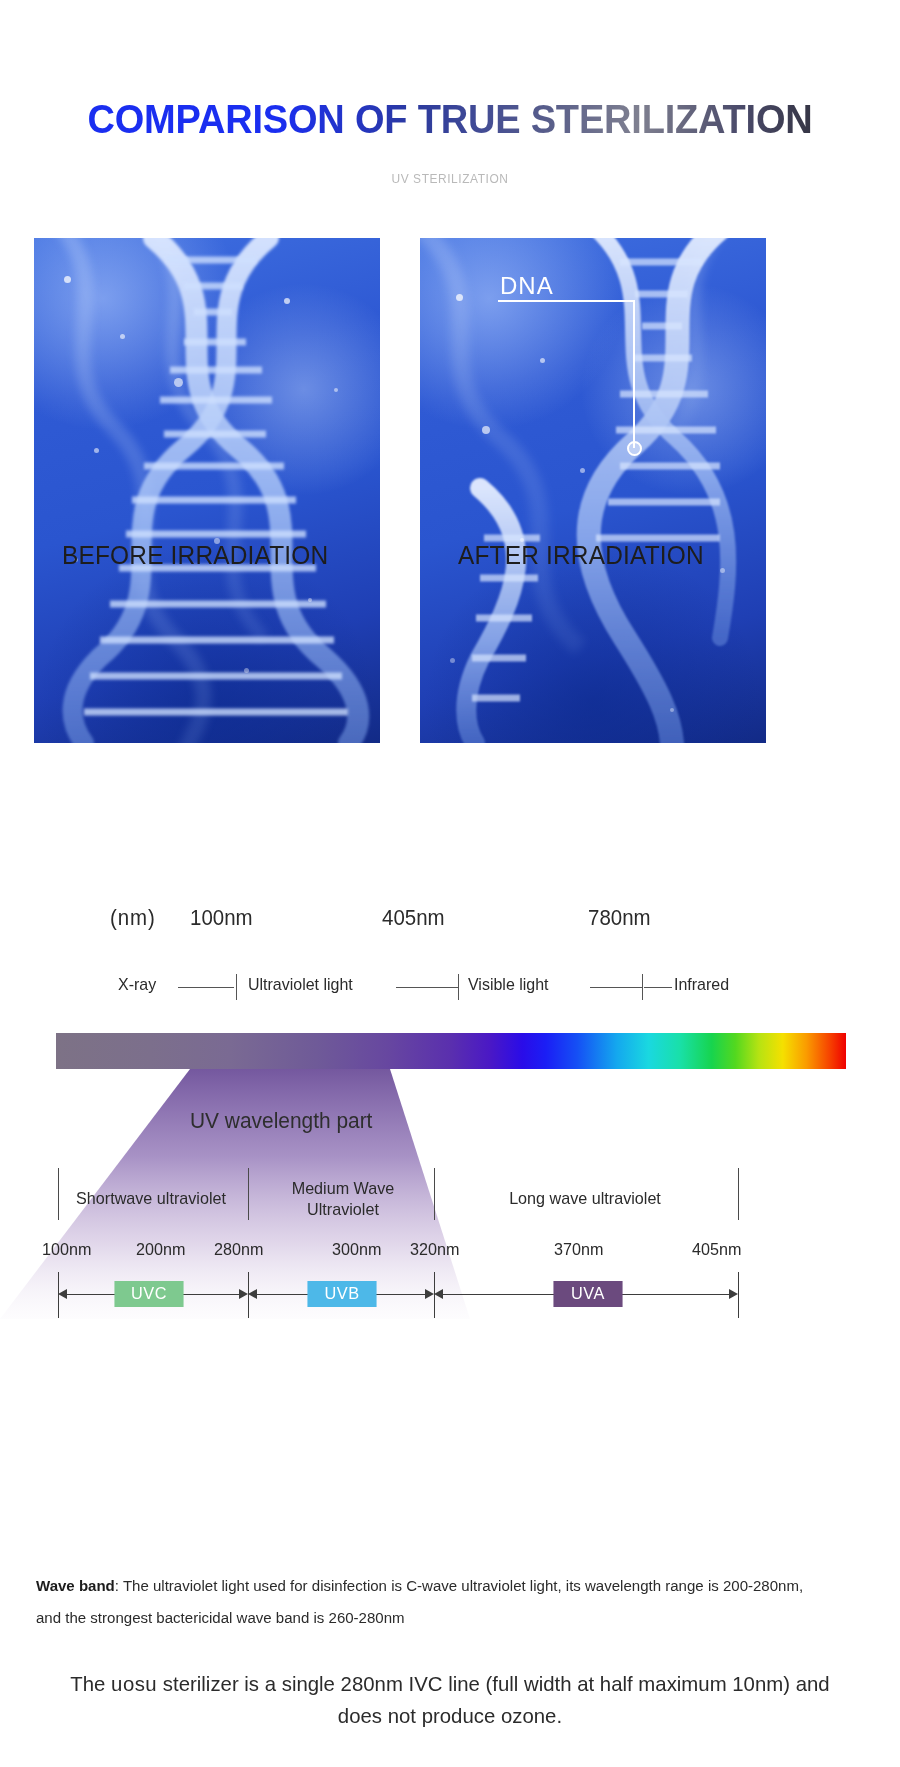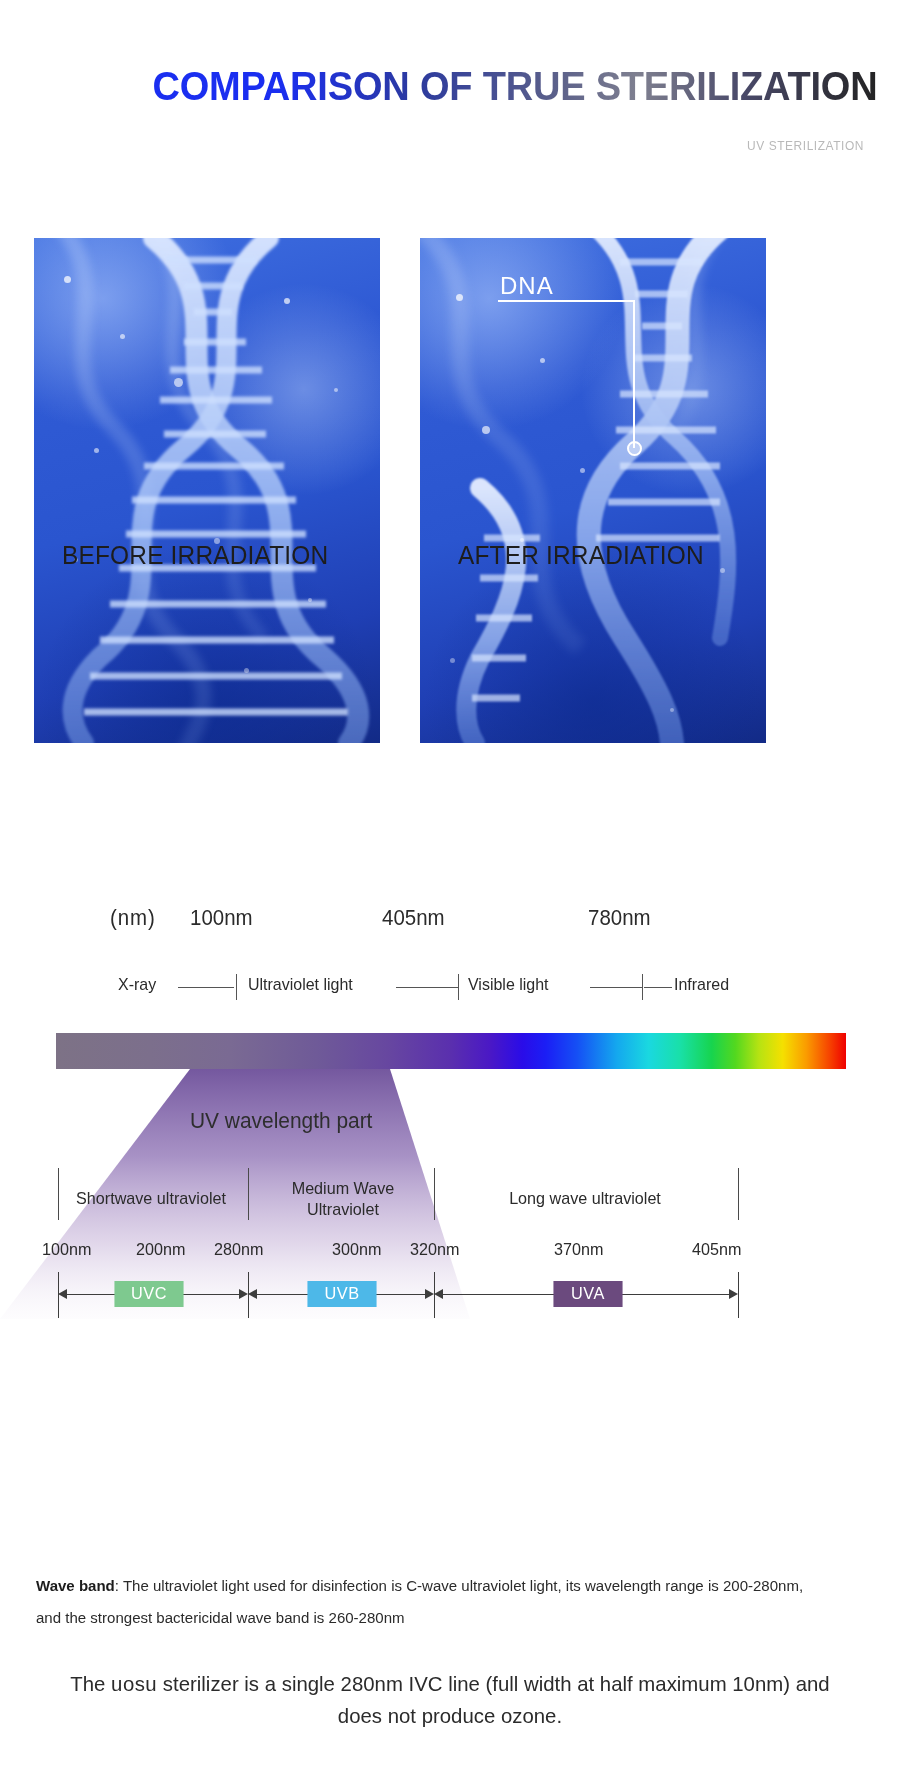--- a/index.html
+++ b/index.html
@@ -11,22 +11,22 @@
     width: 900px;
     height: 1767px;
     position: relative;
     font-family: "Liberation Sans", sans-serif;
     color: #232323;
     overflow: hidden;
   }
 
   
   .header {
-    padding-top: 64px;
-    text-align: right;
+    padding-top: 97px;
+    text-align: center;
   }
   .main-title {
     font-size: 40px;
     font-weight: bold;
     letter-spacing: -0.2px;
     line-height: 1.1;
     margin: 0;
     background: linear-gradient(90deg,
       #1a2ef0 0%,
       #1a2ef0 30%,

